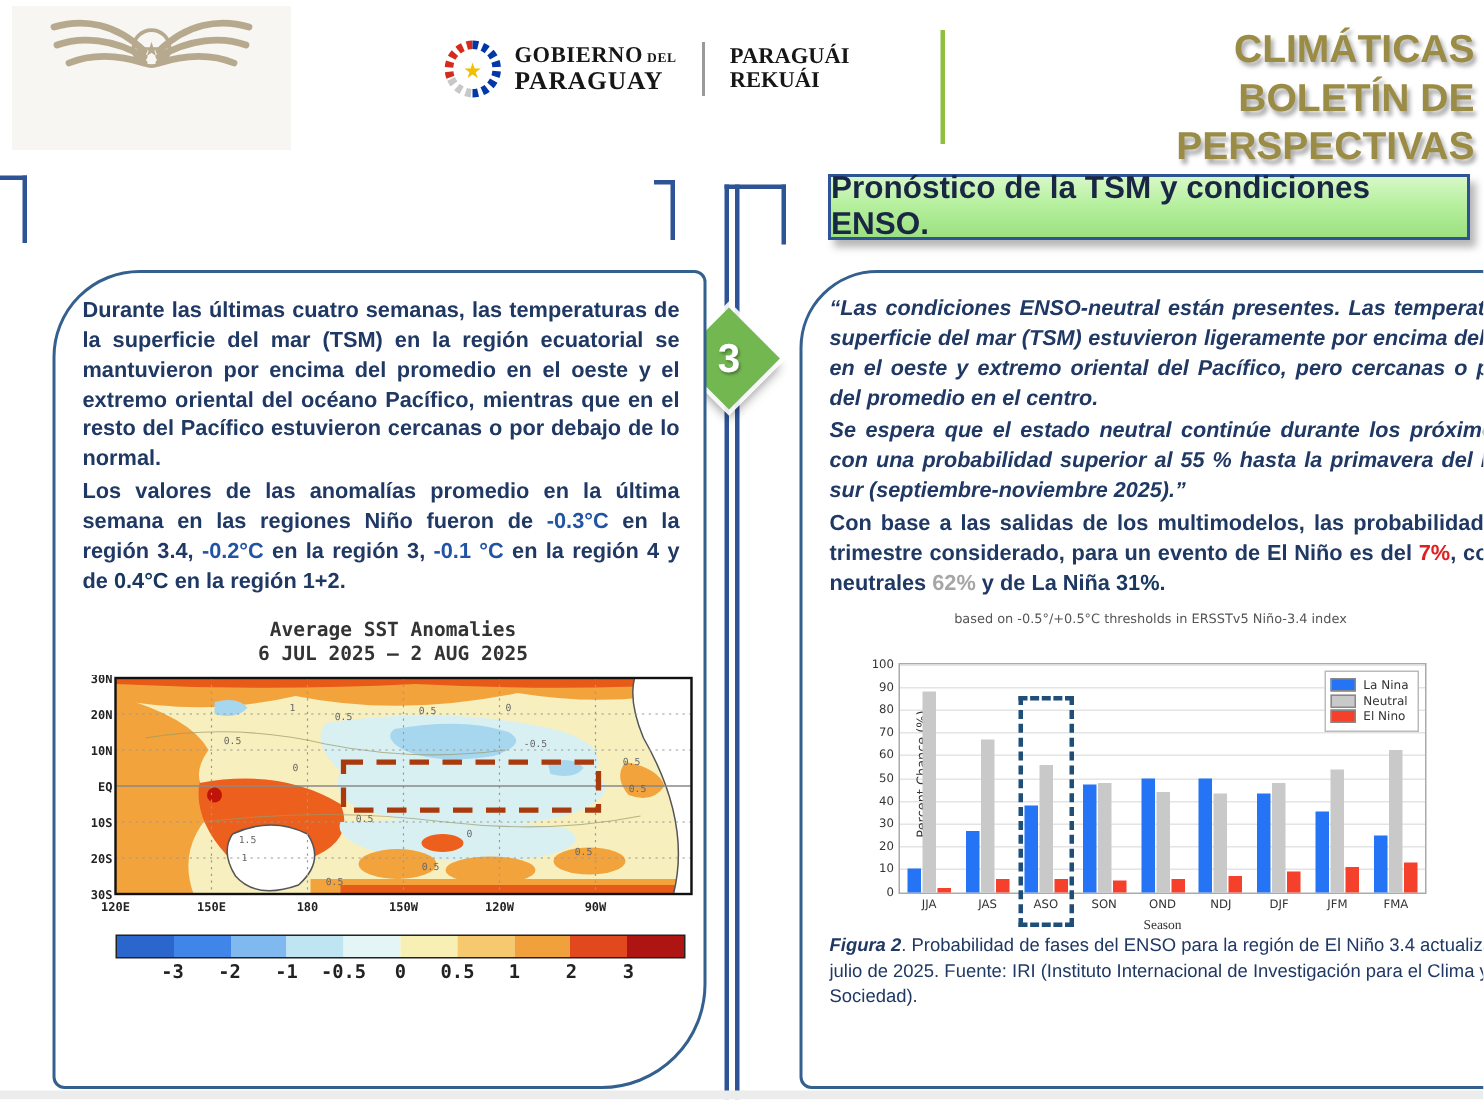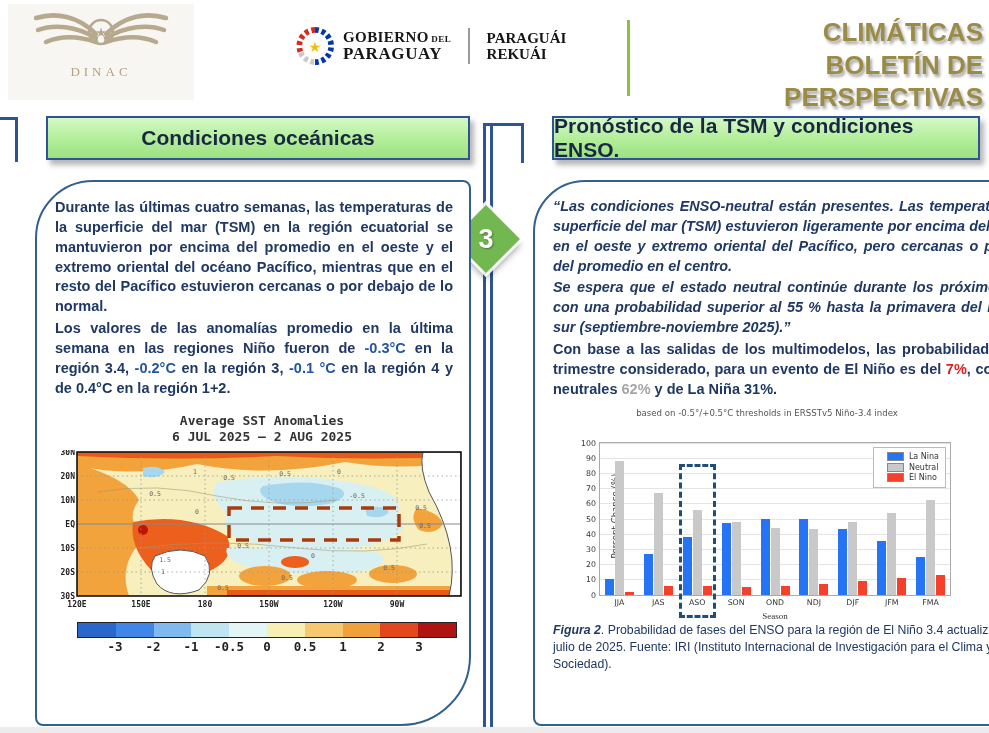--- a/index.html
+++ b/index.html
@@ -67,21 +67,21 @@
   .gridline{position:absolute;left:0;width:100%;height:1px;background:#e4e4e4;}
   .bar{position:absolute;bottom:0;}
   .ytick{position:absolute;right:352px;transform:translateY(-50%);font-size:7.8px;color:#333;
          font-family:"DejaVu Sans",sans-serif;}
   .xtick{position:absolute;top:155px;transform:translateX(-50%);font-size:7.8px;color:#333;
          font-family:"DejaVu Sans",sans-serif;}
   .ylabel{position:absolute;left:-40px;top:68px;transform:rotate(-90deg);transform-origin:center;
           font-size:8.6px;color:#333;font-family:"DejaVu Sans",sans-serif;width:110px;text-align:center;}
   .xlabel{position:absolute;left:0;width:100%;top:168px;text-align:center;font-size:9px;color:#333;
           font-family:Liberation Serif, serif;}
-  .legend{position:absolute;right:4px;top:4px;border:1px solid #bbb;background:#fff;padding:3px 6px 3px 13px;}
+  .legend{position:absolute;right:4px;top:4px;border:1px solid #bbb;background:#fff;padding:3px 6px 3px 3px;}
   .legend-row{display:flex;align-items:center;gap:5px;margin:1.5px 0;}
   .legend-swatch{width:15px;height:7px;border:1px solid #888;}
   .legend-label{font-size:8px;color:#333;font-family:"DejaVu Sans",sans-serif;}
   .highlight{position:absolute;border:3px dashed #1f4e79;}
 
   .bottom-strip{position:absolute;left:0;top:727px;width:989px;height:6px;background:#ececec;}
 </style>
 </head>
 <body>
 
@@ -93,21 +93,20 @@
         <path d="M88,30 C70,12 48,8 28,14"></path>
         <path d="M88,34 C68,22 46,20 30,26"></path>
         <path d="M88,38 C70,32 52,32 38,38"></path>
         <path d="M98,30 C116,12 138,8 158,14"></path>
         <path d="M98,34 C118,22 140,20 156,26"></path>
         <path d="M98,38 C116,32 134,32 148,38"></path>
       </g>
       <circle cx="93" cy="28" r="12" fill="none" stroke="#b7a98e" stroke-width="2.5"></circle>
       <text x="93" y="33" text-anchor="middle" font-size="13" fill="#b7a98e">★</text>
     </svg>
-    <div class="dinac-label">DINAC</div>
   </div>
 
   <div class="gov-logo">
     <svg width="38" height="40" viewBox="0 0 40 40">
       <path d="M20,3 A17,17 0 0,0 5,27" fill="none" stroke="#d52b1e" stroke-width="6" stroke-dasharray="4 3"></path>
       <path d="M5,27 A17,17 0 0,0 20,37" fill="none" stroke="#c8c8c8" stroke-width="6" stroke-dasharray="4 3"></path>
       <path d="M20,37 A17,17 0 0,0 20,3" fill="none" stroke="#0038a8" stroke-width="6" stroke-dasharray="4 3"></path>
       <text x="20" y="26" text-anchor="middle" font-size="15" fill="#f0bf00">★</text>
     </svg>
     <div class="gov-text">
@@ -132,21 +131,20 @@
   <div class="line" style="left:436px;top:120px;width:14px;height:3px;"></div>
   <div class="line" style="left:447px;top:120px;width:3px;height:40px;"></div>
   <div class="line" style="left:483px;top:123px;width:41px;height:3px;"></div>
   <div class="line" style="left:483px;top:123px;width:2.5px;height:610px;"></div>
   <div class="line" style="left:490px;top:123px;width:2.5px;height:610px;"></div>
   <div class="line" style="left:521px;top:123px;width:3px;height:40px;"></div>
 
   <div class="diamond"></div>
   <div class="diamond-num">3</div>
 
-  <div id="hdr-left" class="sec-header">Condiciones oceánicas</div>
   <div id="hdr-right" class="sec-header">Pronóstico de la TSM y condiciones ENSO.</div>
 
   <div id="box-left" class="content-box">
     <p class="para">Durante las últimas cuatro semanas, las temperaturas de la superficie del mar (TSM) en la región ecuatorial se mantuvieron por encima del promedio en el oeste y el extremo oriental del océano Pacífico, mientras que en el resto del Pacífico estuvieron cercanas o por debajo de lo normal.</p>
     <p class="para"><span>Los valores de las anomalías promedio en la última semana en las regiones Niño fueron de </span><span style="font-weight: 700; color: rgb(33, 85, 163);">-0.3°C</span><span> en la región 3.4, </span><span style="font-weight: 700; color: rgb(33, 85, 163);">-0.2°C</span><span> en la región 3, </span><span style="font-weight: 700; color: rgb(33, 85, 163);">-0.1 °C</span><span> en la región 4 y de </span><span style="font-weight: 700; color: rgb(23, 55, 94);">0.4°C</span><span> en la región 1+2.</span></p>
 
     <div class="map-fig">
       <div class="map-title">
         <div>Average SST Anomalies</div>
         <div>6 JUL 2025 – 2 AUG 2025</div>

